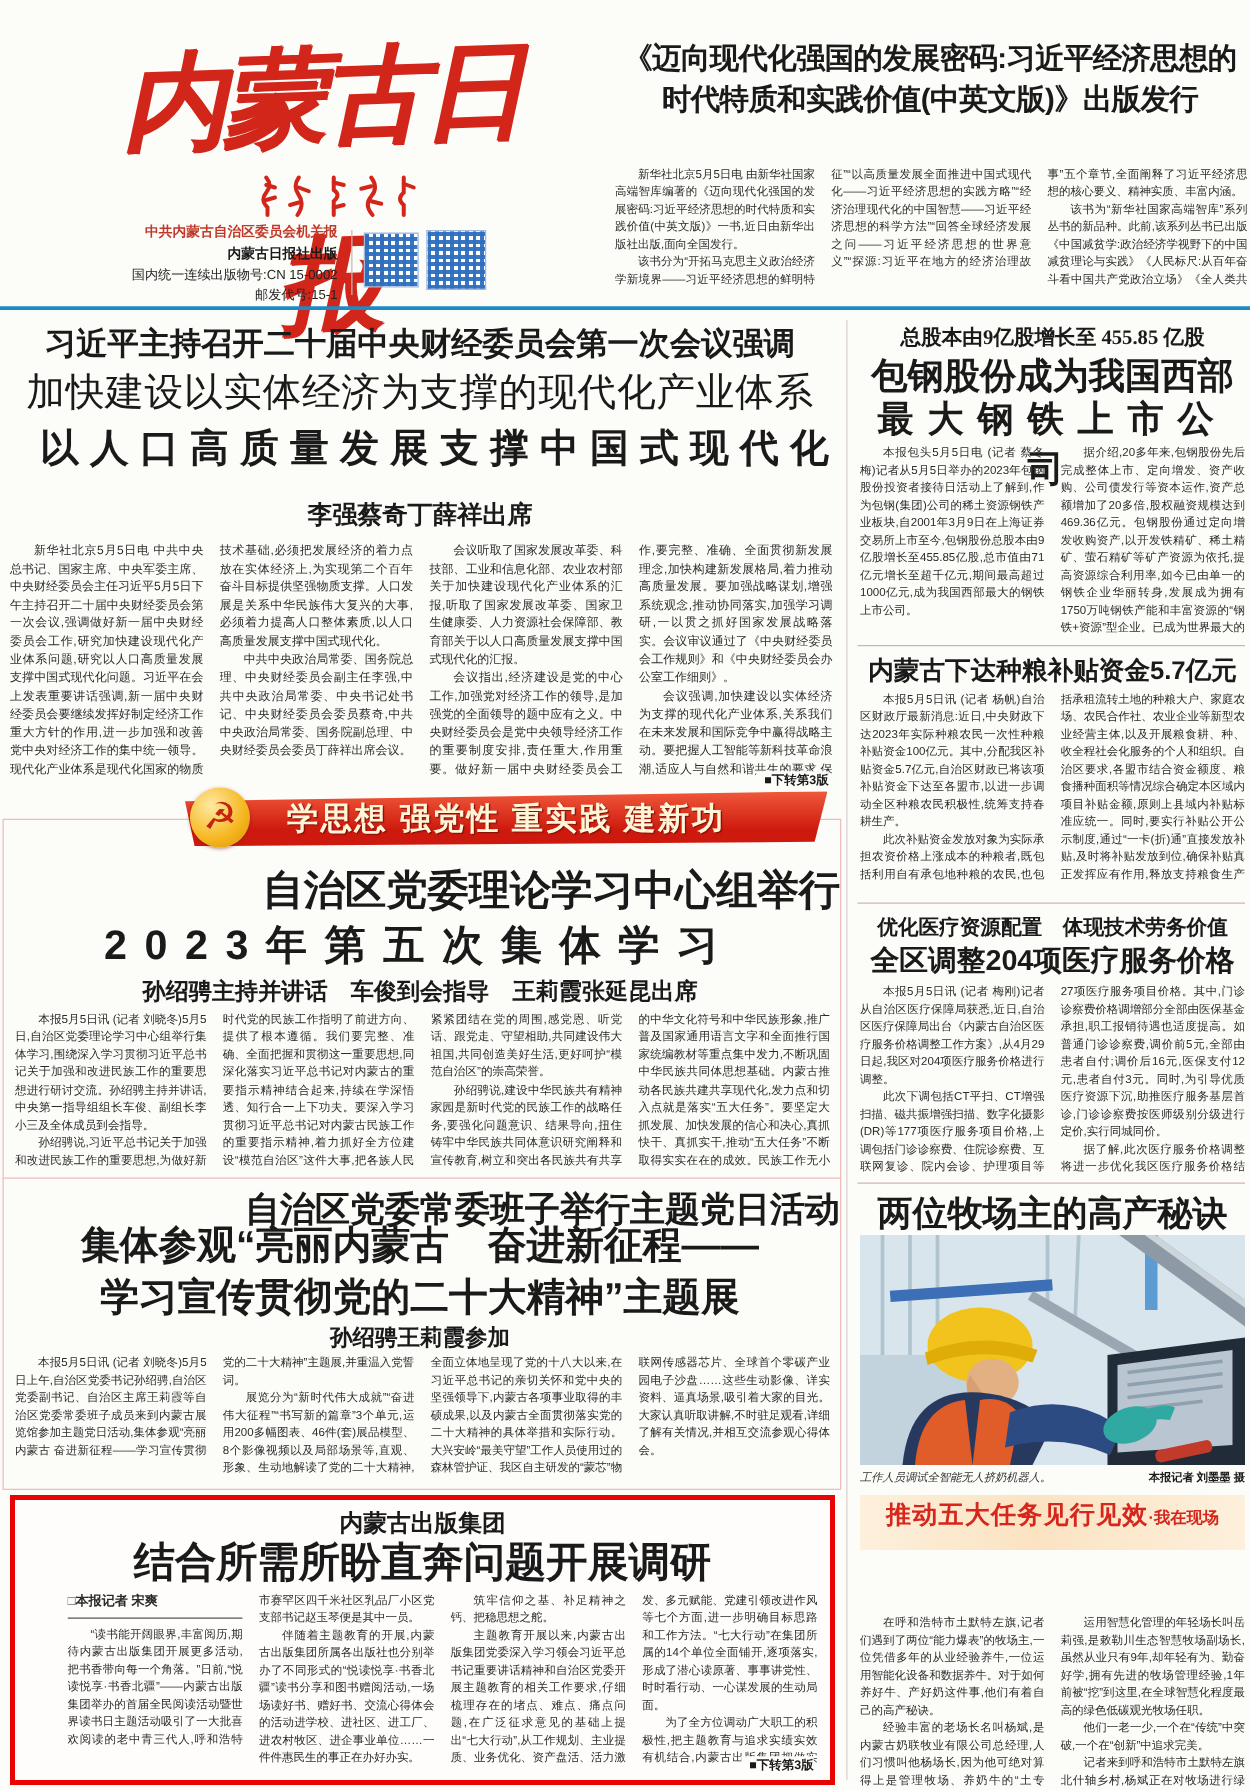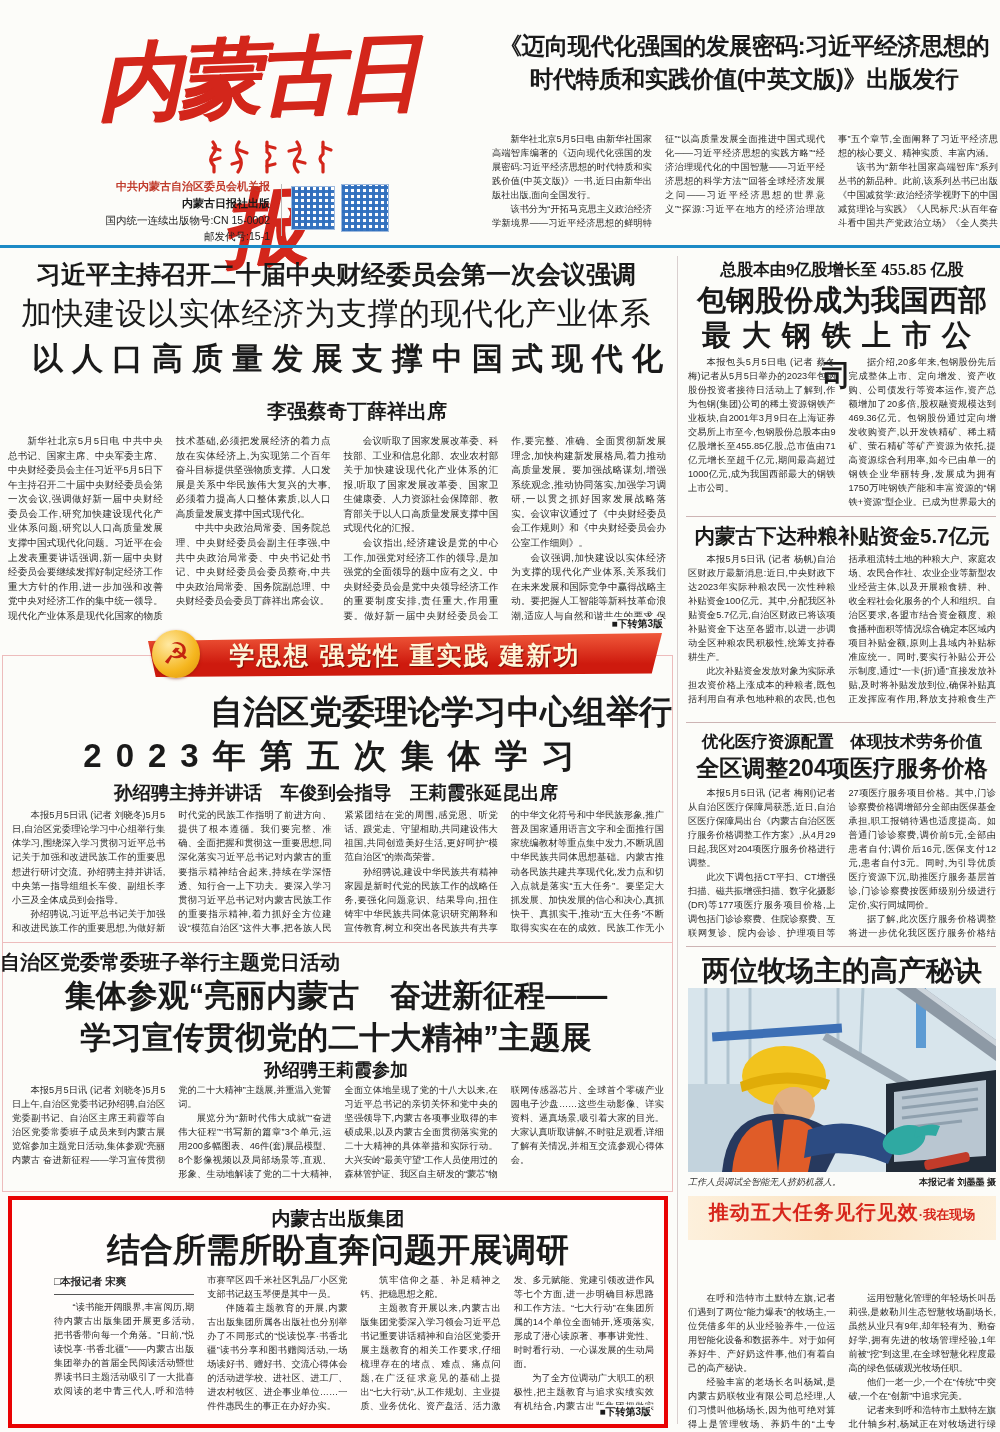--- a/index.html
+++ b/index.html
@@ -57,21 +57,21 @@
   }
 
   #bluerule { left:0; top:245px; width:1000px; height:3px; background:#1d8ac6; }
   #vdivider { left:677px; top:256px; width:1px; height:1168px; background:#d9cfcf; }
 
   
   #lead-kicker { left:0; top:258px; width:672px; text-align:center; font-weight:bold; font-size:25px; }
   #lead-h1 { left:0; top:293px; width:672px; text-align:center; font-weight:400; font-size:31px; letter-spacing:0.5px; }
   #lead-h2 { left:0; top:338px; width:672px; text-align:right; font-weight:900; font-size:31px; letter-spacing:9px; }
   #lead-sub { left:0; top:398px; width:672px; text-align:center; font-size:20px; font-weight:bold;
-              font-family:"Liberation Serif","DejaVu Serif",serif;margin-left:21px; }
+              font-family:"Liberation Serif","DejaVu Serif",serif; }
   #lead-body { left:8px; top:434px; width:658px; height:198px; }
 
   
   .rcol { left:688px; width:308px; }
   #bg-kicker { top:259px; text-align:center; font-size:16.5px; font-weight:bold;
                font-family:"Liberation Serif","DejaVu Serif",serif; }
   #bg-h1 { top:281px; text-align:center; font-weight:900; font-size:29px; }
   #bg-h2 { top:316px; text-align:center; font-weight:900; font-size:29px; letter-spacing:11px; }
   #bg-body { top:356px; height:154px; }
   .hdiv { left:686px; width:310px; height:1px; background:#cdb4b4; }
@@ -113,21 +113,21 @@
     background:radial-gradient(circle at 35% 30%,#ffe9a2,#f5b61e 60%,#d98f0a);
     color:#c3240f; font-size:30px; line-height:48px; text-align:center;
     box-shadow:0 1px 3px rgba(120,20,10,.5); z-index:3;
   }
   #st-h1 { left:0; top:690px; width:672px; text-align:right; font-weight:900; font-size:33px; }
   #st-h2 { left:0; top:734px; width:672px; text-align:center; font-weight:900; font-size:33px; letter-spacing:14px; }
   #st-sub { left:0; top:780px; width:672px; text-align:center; font-weight:bold; font-size:18.5px; }
   #st-body { left:12px; top:808px; width:652px; height:128px; }
 
   
-  #ex-kicker { left:0; top:949px; width:672px; text-align:left; font-size:20px; font-weight:bold;
+  #ex-kicker { left:0; top:949px; width:672px; text-align:right; font-size:28px; font-weight:bold;
                font-family:"Liberation Serif","DejaVu Serif",serif; }
   #ex-h1 { left:0; top:975px; width:672px; text-align:center; font-weight:900; font-size:31px; }
   #ex-h2 { left:0; top:1017px; width:672px; text-align:center; font-weight:900; font-size:31px; }
   #ex-sub { left:0; top:1058px; width:672px; text-align:center; font-weight:bold; font-size:18px; }
   #ex-body { left:12px; top:1084px; width:652px; height:104px; font-size:9.2px; }
 
   
   #redbox { left:8px; top:1196px; width:660px; height:232px; border:4px solid #e90303; background:#fffdfb; }
   #pb-kicker { left:8px; top:1206px; width:660px; text-align:center; font-size:19px;
                font-family:"Liberation Serif","DejaVu Serif",serif; font-weight:bold; }

